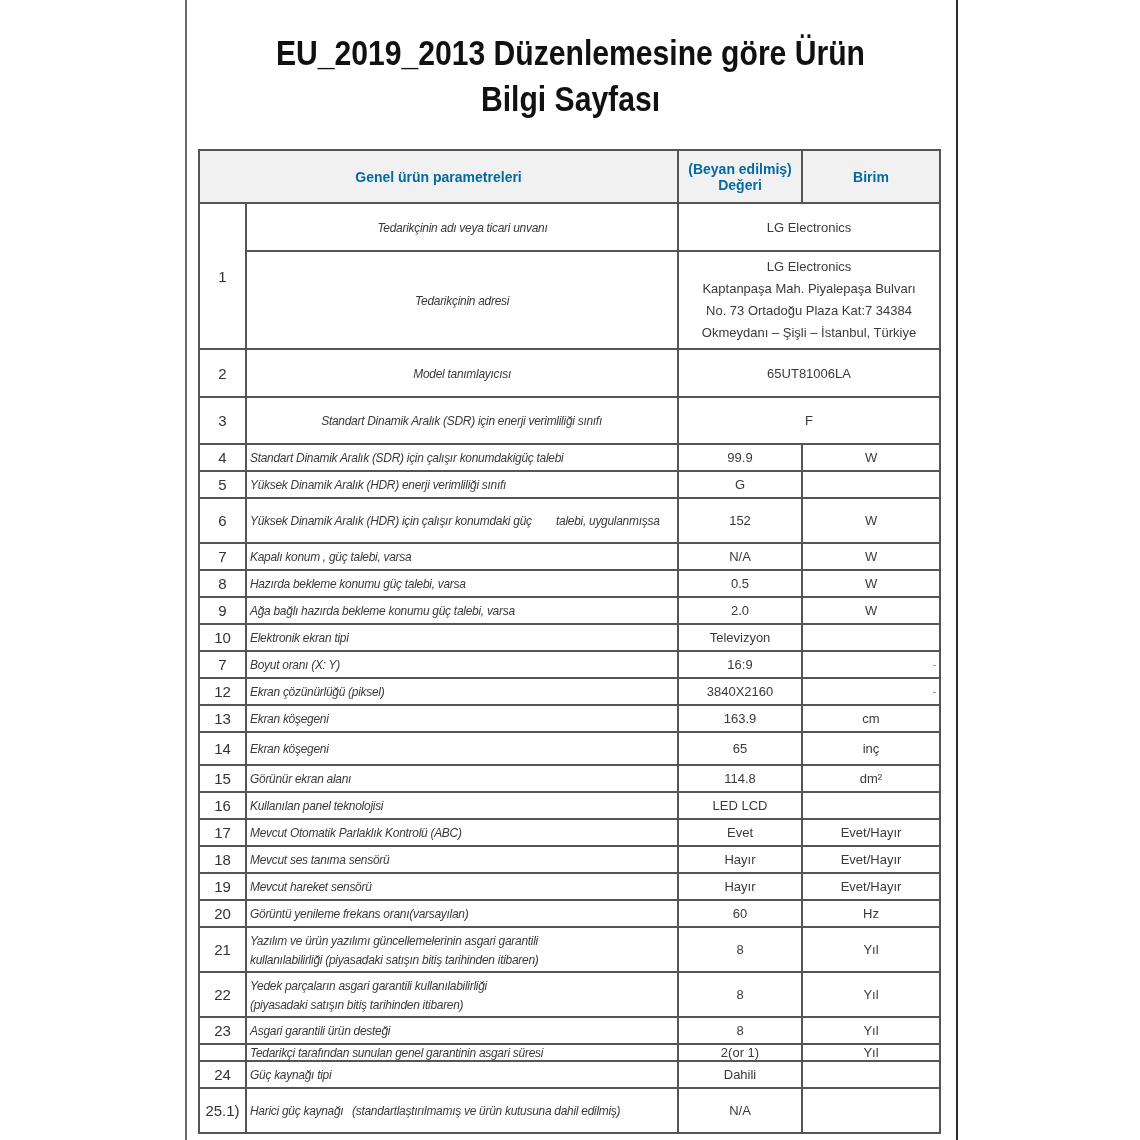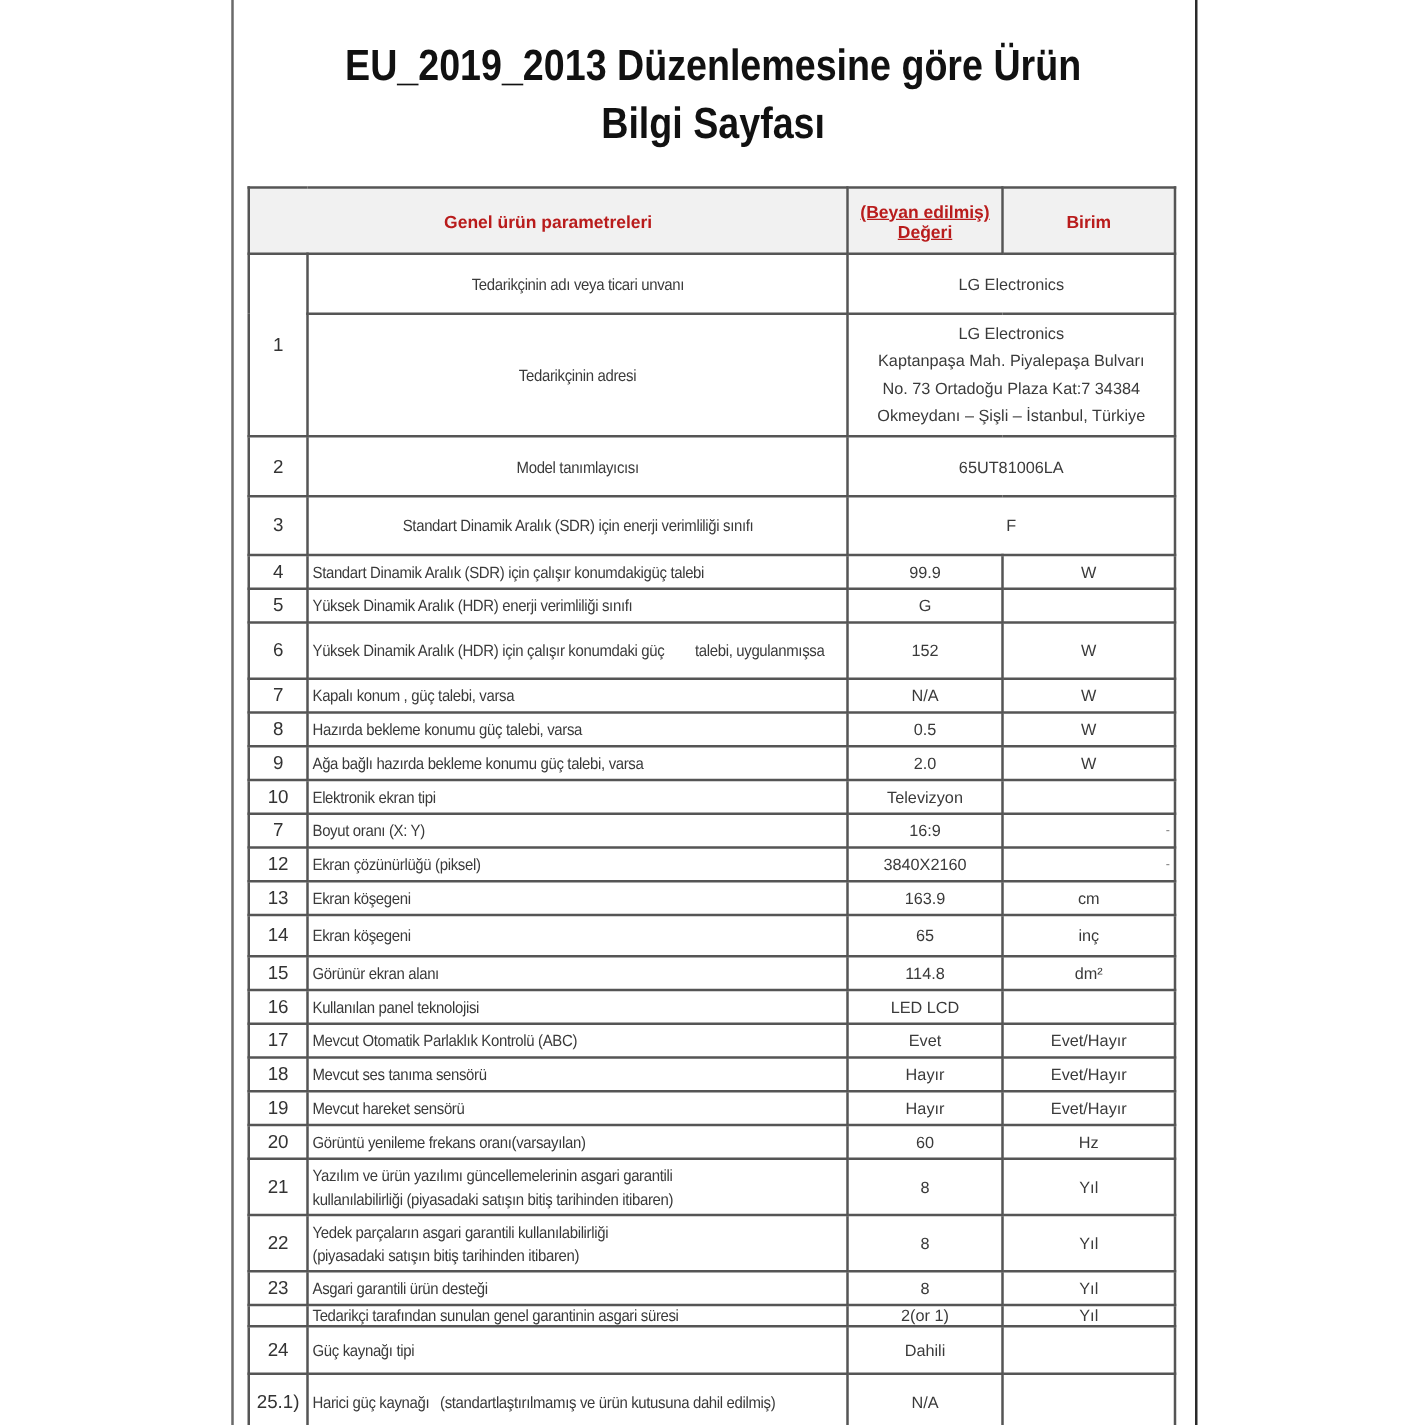--- a/index.html
+++ b/index.html
@@ -9,24 +9,24 @@
           border-left: 2px solid #6a6a6a; border-right: 2px solid #2a2a2a;
           border-top: 2px solid #888; background: #fff; }
   .title { position: absolute; left: 185px; width: 771px; top: 30px; text-align: center;
            font-family: "Liberation Sans", sans-serif; font-weight: bold; font-size: 35px;
            line-height: 46px; color: #111; transform: scaleX(0.86); transform-origin: center; }
   table.sheet { position: absolute; left: 198px; top: 149px; width: 741px;
                 border-collapse: collapse; table-layout: fixed;
                 font-family: "Liberation Sans", sans-serif; font-size: 13px; color: #3a3a3a; }
   table.sheet td, table.sheet th { border: 2px solid #555; padding: 0 3px; vertical-align: middle;
                                    overflow: hidden; }
-  table.sheet th { background: #f1f1f1; color: #b91c1c; font-weight: bold; font-size: 14px; text-align: center; }
-  th.h-val { font-size: 12px; line-height: 16px; text-decoration: underline; }
+  table.sheet th { background: #f1f1f1; color: #0369a1; font-weight: bold; font-size: 14px; text-align: center; }
+  th.h-val { font-size: 12px; line-height: 16px; }
   td.num { text-align: center; font-size: 15px; color: #333; }
-  td.lbl { text-align: left; letter-spacing: -0.3px; }
+  td.lbl { text-align: left; letter-spacing: -0.3px; font-style: italic; }
   td.lbl.center { text-align: center; }
   td.val { text-align: center; }
   td.unit { text-align: center; }
   td.unit.dash { text-align: right; font-size: 10px; color: #777; }
   .lbl-text { display: inline-block; transform: scaleX(0.92); transform-origin: left center; white-space: nowrap; }
   .center .lbl-text { transform-origin: center center; }
   .addr { line-height: 22px; font-size: 13px; text-align: center; }
   .two-line { line-height: 19px; white-space: normal; }
 </style>
 </head>
@@ -200,21 +200,21 @@
         <td class="lbl"><div class="lbl-text">Asgari garantili ürün desteği</div></td>
         <td class="val">8</td>
         <td class="unit">Yıl</td>
       </tr>
       <tr style="height: 15px;">
         <td class="num"></td>
         <td class="lbl"><div class="lbl-text">Tedarikçi tarafından sunulan genel garantinin asgari süresi</div></td>
         <td class="val">2(or 1)</td>
         <td class="unit">Yıl</td>
       </tr>
-      <tr style="height: 38px;">
+      <tr style="height: 27px;">
         <td class="num">24</td>
         <td class="lbl"><div class="lbl-text">Güç kaynağı tipi</div></td>
         <td class="val">Dahili</td>
         <td class="unit"></td>
       </tr>
       <tr style="height: 45px;">
         <td class="num">25.1)</td>
         <td class="lbl"><div class="lbl-text two-line">Harici güç kaynağı</div><div class="lbl-text two-line">(standartlaştırılmamış ve ürün kutusuna dahil edilmiş)</div></td>
         <td class="val">N/A</td>
         <td class="unit"></td>

